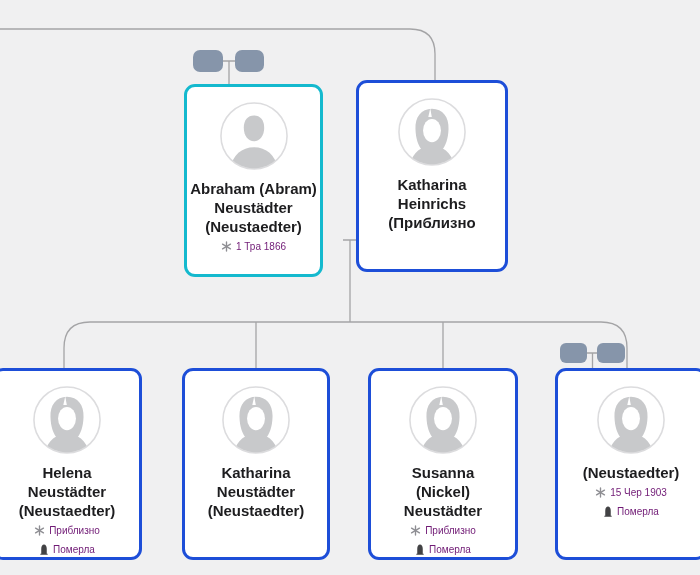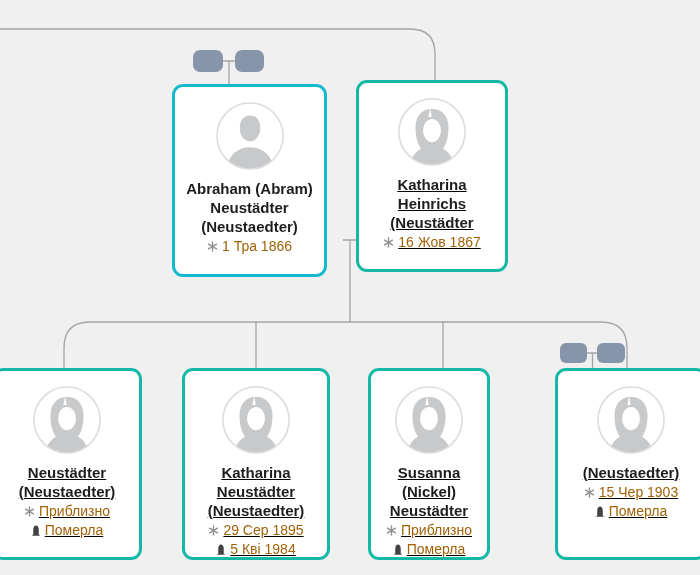--- a/index.html
+++ b/index.html
@@ -17,29 +17,29 @@
   }
   .couple-btn.small { border-radius:6px; }
   .card {
     position:absolute; z-index:2;
     background:#ffffff; border-radius:11px;
     box-sizing:border-box;
     display:flex; flex-direction:column; align-items:center;
     text-align:center;
   }
   .border-cyan { border:3px solid #14b9ce; }
-  .border-red  { border:3px solid #14b8a6;text-decoration:underline; }
+  .border-red  { border:3px solid #1d4ed8; }
   .avatar { width:70px; height:70px; margin-top:14px; flex:0 0 auto; }
   .names {
     margin-top:8px;
     font-weight:bold; font-size:15px; line-height:19px;
     color:#1d1d1f;
     white-space:nowrap;
   }
-  .dates { font-size:14px; line-height:19px; color:#a16207; margin-top:1px; }
+  .dates { font-size:10px; line-height:19px; color:#701a75; margin-top:1px; }
   .drow { display:flex; align-items:center; justify-content:center; gap:4px; }
   .ic  { width:11px; height:11px; flex:0 0 auto; }
   .icd { width:10px; height:13px; flex:0 0 auto; }
 </style>
 </head>
 <body>
 
 <svg width="0" height="0" style="position:absolute" aria-hidden="true">
   <defs>
     <clipPath id="avclip">
@@ -87,21 +87,21 @@
       <path d="M587 353 H598 M592.5 353 V368"></path>
     </g>
   </svg>
 
   <div class="couple-btn" style="left:193px;top:50px;width:30px;height:22px"></div>
   <div class="couple-btn" style="left:235px;top:50px;width:29px;height:22px"></div>
 
   <div class="couple-btn small" style="left:560px;top:343px;width:27px;height:20px"></div>
   <div class="couple-btn small" style="left:597px;top:343px;width:28px;height:20px"></div>
 
-  <div class="card border-cyan" style="left:172px;top:84px;width:155px;height:193px">
+  <div class="card border-cyan" style="left:184px;top:84px;width:139px;height:193px">
     <svg class="avatar">
         <use href="#av-male"></use>
       </svg>
     <div class="names">
       <div>Abraham (Abram)</div>
       <div>Neustädter</div>
       <div>(Neustaedter)</div>
     </div>
     <div class="dates">
       <div class="drow">
@@ -113,37 +113,32 @@
     </div>
   </div>
 
   <div class="card border-red" style="left:356px;top:80px;width:152px;height:192px">
     <svg class="avatar">
         <use href="#av-female"></use>
       </svg>
     <div class="names">
       <div>Katharina</div>
       <div>Heinrichs</div>
-      <div>(Neustädter</div>
-    </div>
-    <div class="dates">
-      <div class="drow">
-          <svg class="ic">
-            <use href="#ic-birth"></use>
-          </svg>
-          <span>16 Жов 1867</span>
-        </div>
+      <div>(Приблизно</div>
+    </div>
+    <div class="dates">
     </div>
   </div>
 
   <div class="card border-red" style="left:-8px;top:368px;width:150px;height:192px">
     <svg class="avatar">
         <use href="#av-female"></use>
       </svg>
     <div class="names">
+      <div>Helena</div>
       <div>Neustädter</div>
       <div>(Neustaedter)</div>
     </div>
     <div class="dates">
       <div class="drow">
           <svg class="ic">
             <use href="#ic-birth"></use>
           </svg>
           <span>Приблизно</span>
         </div>
@@ -158,77 +153,63 @@
 
   <div class="card border-red" style="left:182px;top:368px;width:148px;height:192px">
     <svg class="avatar">
         <use href="#av-female"></use>
       </svg>
     <div class="names">
       <div>Katharina</div>
       <div>Neustädter</div>
       <div>(Neustaedter)</div>
     </div>
-    <div class="dates">
-      <div class="drow">
-          <svg class="ic">
-            <use href="#ic-birth"></use>
-          </svg>
-          <span>29 Сер 1895</span>
+  </div>
+
+  <div class="card border-red" style="left:368px;top:368px;width:150px;height:192px">
+    <svg class="avatar">
+        <use href="#av-female"></use>
+      </svg>
+    <div class="names">
+      <div>Susanna</div>
+      <div>(Nickel)</div>
+      <div>Neustädter</div>
+    </div>
+    <div class="dates">
+      <div class="drow">
+          <svg class="ic">
+            <use href="#ic-birth"></use>
+          </svg>
+          <span>Приблизно</span>
         </div>
       <div class="drow">
           <svg class="icd">
             <use href="#ic-death"></use>
           </svg>
-          <span>5 Кві 1984</span>
-        </div>
-    </div>
-  </div>
-
-  <div class="card border-red" style="left:368px;top:368px;width:122px;height:192px">
-    <svg class="avatar">
-        <use href="#av-female"></use>
-      </svg>
-    <div class="names">
-      <div>Susanna</div>
-      <div>(Nickel)</div>
-      <div>Neustädter</div>
-    </div>
-    <div class="dates">
-      <div class="drow">
-          <svg class="ic">
-            <use href="#ic-birth"></use>
-          </svg>
-          <span>Приблизно</span>
+          <span>Померла</span>
+        </div>
+    </div>
+  </div>
+
+  <div class="card border-red" style="left:555px;top:368px;width:152px;height:192px">
+    <svg class="avatar">
+        <use href="#av-female"></use>
+      </svg>
+    <div class="names">
+      <div>(Neustaedter)</div>
+    </div>
+    <div class="dates">
+      <div class="drow">
+          <svg class="ic">
+            <use href="#ic-birth"></use>
+          </svg>
+          <span>15 Чер 1903</span>
         </div>
       <div class="drow">
           <svg class="icd">
             <use href="#ic-death"></use>
           </svg>
           <span>Померла</span>
         </div>
     </div>
   </div>
 
-  <div class="card border-red" style="left:555px;top:368px;width:152px;height:192px">
-    <svg class="avatar">
-        <use href="#av-female"></use>
-      </svg>
-    <div class="names">
-      <div>(Neustaedter)</div>
-    </div>
-    <div class="dates">
-      <div class="drow">
-          <svg class="ic">
-            <use href="#ic-birth"></use>
-          </svg>
-          <span>15 Чер 1903</span>
-        </div>
-      <div class="drow">
-          <svg class="icd">
-            <use href="#ic-death"></use>
-          </svg>
-          <span>Померла</span>
-        </div>
-    </div>
-  </div>
-
 </div>
 
 </body></html>

